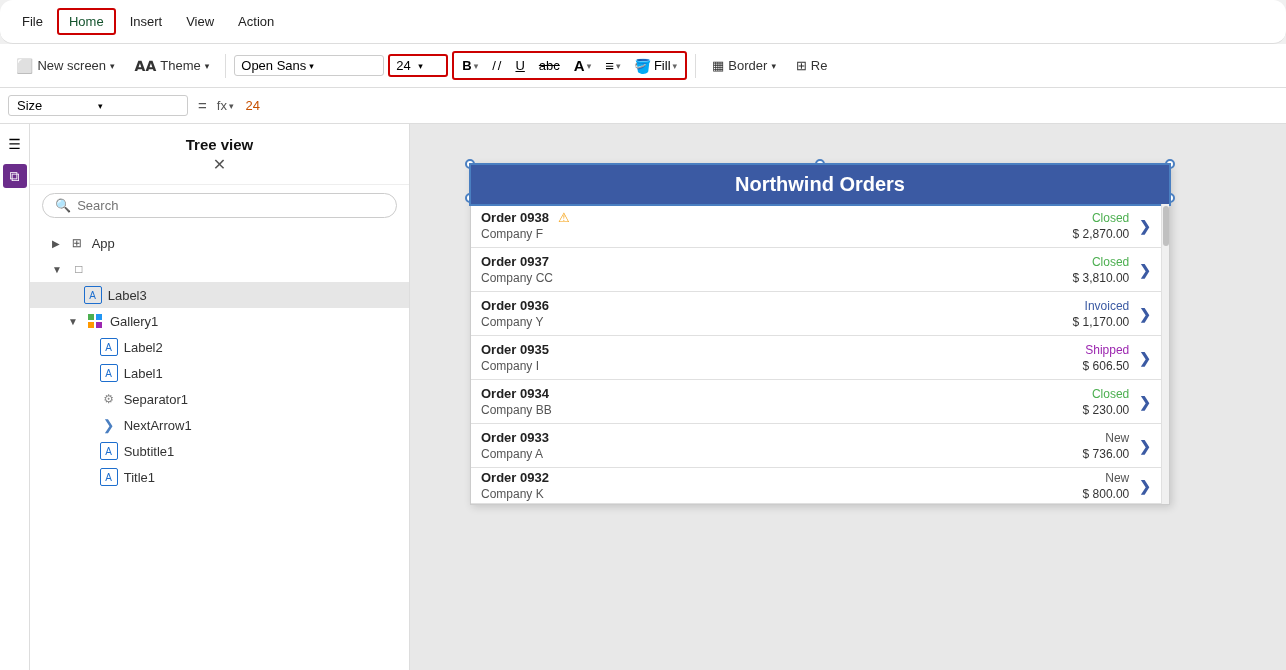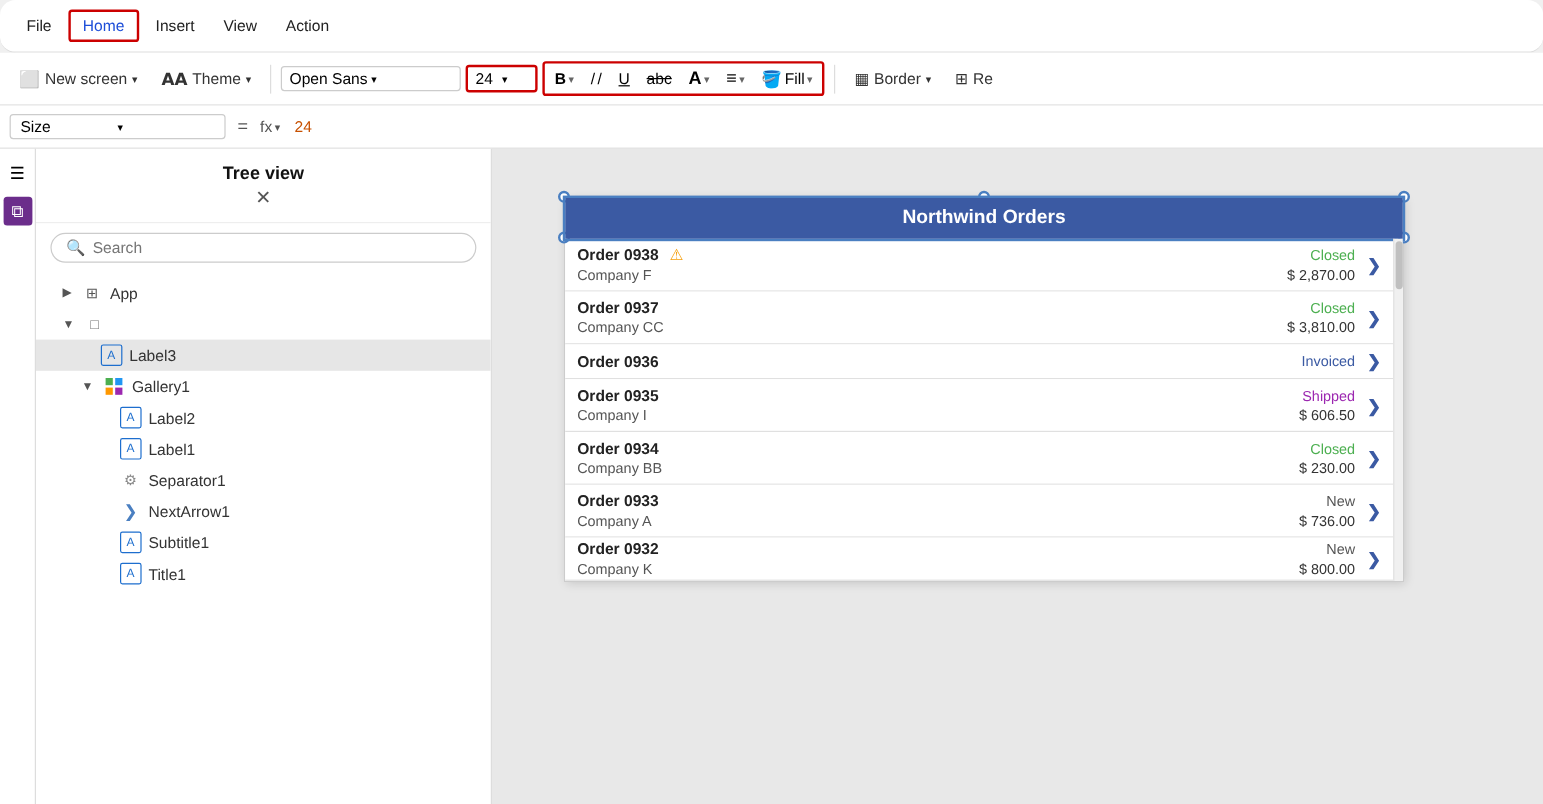--- a/index.html
+++ b/index.html
@@ -18,21 +18,21 @@
     }
     .menu-item {
       padding: 4px 10px;
       font-size: 13px;
       cursor: pointer;
       border-radius: 3px;
       color: #222;
     }
     .menu-item.active {
       border: 2px solid #c00;
-      color: #1d4ed8;
+      color: #14532d;
       font-weight: 500;
     }
 
     
     .toolbar {
       display: flex;
       align-items: center;
       background: #fff;
       border-bottom: 1px solid #ddd;
       height: 44px;
@@ -251,21 +251,21 @@
       height: 10px;
       background: #fff;
       border: 2px solid #4a7fc1;
       border-radius: 50%;
     }
 
     
     .gallery-header {
       background: #3b5aa3;
       color: #fff;
-      font-size: 16px;
+      font-size: 20px;
       font-weight: 700;
       text-align: center;
       padding: 8px 0;
       position: relative;
     }
 
     
     .gallery-row {
       display: flex;
       align-items: center;
@@ -537,20 +537,24 @@
             </div>
             <span class="row-chevron">❯</span>
           </div>
 
           <div class="gallery-row">
             <div class="gallery-row-content">
               <div class="row-top">
                 <span class="row-order">Order 0936</span>
                 <span class="row-status invoiced">Invoiced</span>
               </div>
+              <div class="row-bottom">
+                <span class="row-company">Company Y</span>
+                <span class="row-amount">$ 1,170.00</span>
+              </div>
             </div>
             <span class="row-chevron">❯</span>
           </div>
 
           <div class="gallery-row">
             <div class="gallery-row-content">
               <div class="row-top">
                 <span class="row-order">Order 0935</span>
                 <span class="row-status shipped">Shipped</span>
               </div>

